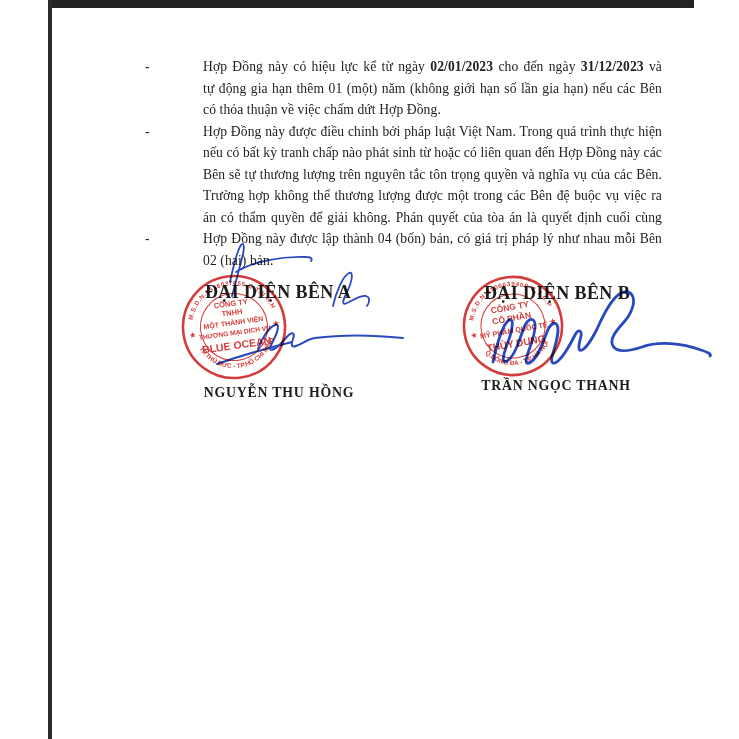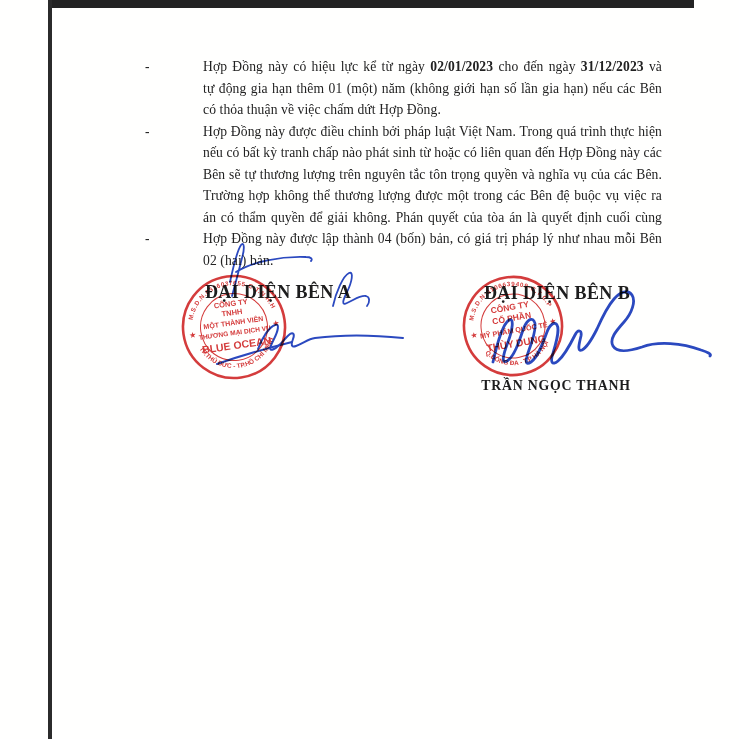--- a/index.html
+++ b/index.html
@@ -52,20 +52,21 @@
       <div class="marker">-</div>
       <div class="lines">
         <div class="ln">Hợp Đồng này được lập thành 04 (bốn) bản, có giá trị pháp lý như nhau mỗi Bên giữ</div>
         <div class="ln end">02 (hai) bản.</div>
       </div>
     </div>
   </div>
 
   <div class="sigtitle" style="left:278px;top:282px;">ĐẠI DIỆN BÊN A</div>
   <div class="sigtitle" style="left:557px;top:283px;">ĐẠI DIỆN BÊN B</div>
+  <div class="signame" style="left:279px;top:385px;">NGUYỄN THU HỒNG</div>
   <div class="signame" style="left:556px;top:378px;">TRẦN NGỌC THANH</div>
 
   <svg class="stamp" style="left:169px;top:262px;" width="130" height="130" viewBox="-65 -65 130 130">
     <g transform="rotate(-8)">
       <circle r="51" fill="none" stroke="#d43c3c" stroke-width="2.6"></circle>
       <circle r="33.5" fill="none" stroke="#d43c3c" stroke-width="1"></circle>
       <defs>
         <path id="arcTopA" d="M -36.4,21 A 42,42 0 1 1 36.4,21"></path>
         <path id="arcBotA" d="M -39.6,10.6 A 41,41 0 0 0 39.6,10.6"></path>
       </defs>

